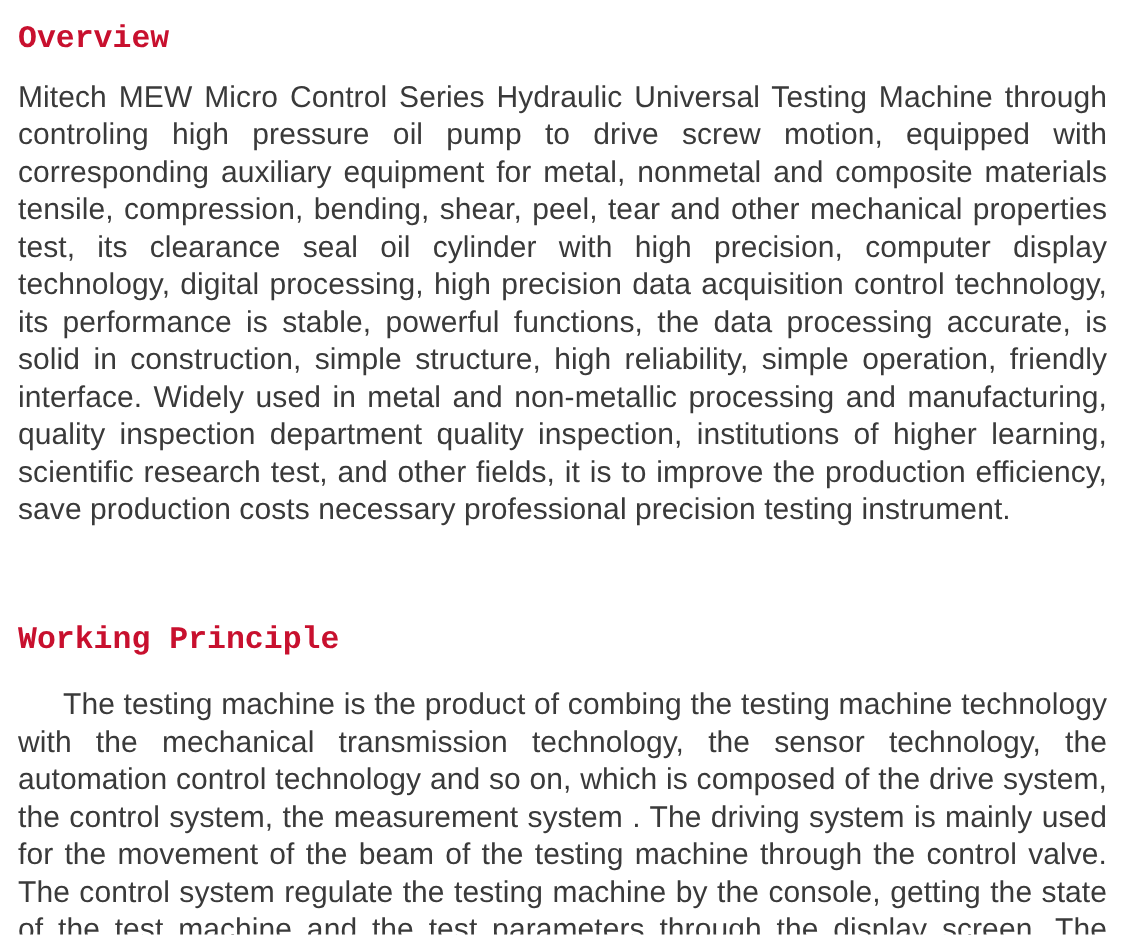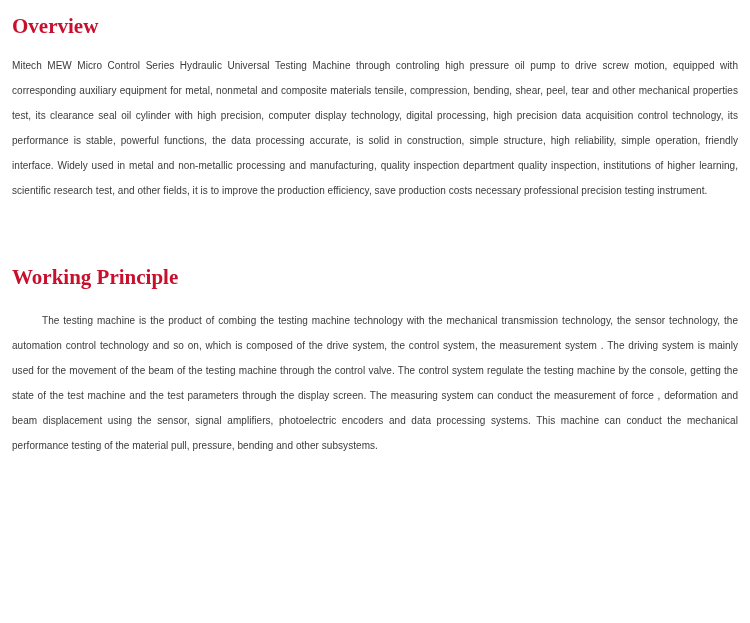--- a/index.html
+++ b/index.html
@@ -15,34 +15,34 @@
     overflow: hidden;
   }
   .page {
     width: 750px;
     height: 623px;
     box-sizing: border-box;
     padding: 14px 12px 0 12px;
     position: relative;
   }
   .section-heading {
-    font-family: Liberation Serif, serif;
+    font-family: Liberation Mono, monospace;
     font-weight: bold;
     font-size: 21px;
     color: #c8102e;
     margin: 0 0 14px 0;
     line-height: 1.2;
   }
   .heading-working {
     margin-top: 62px;
     margin-bottom: 18px;
   }
   .body-text {
     font-family: "Liberation Sans", sans-serif;
-    font-size: 10px;
+    font-size: 20px;
     line-height: 25px;
     color: #3a3a3a;
     text-align: justify;
     text-justify: inter-word;
     margin: 0;
     letter-spacing: 0.05px;
   }
   .body-text.indented {
     text-indent: 30px;
   }

